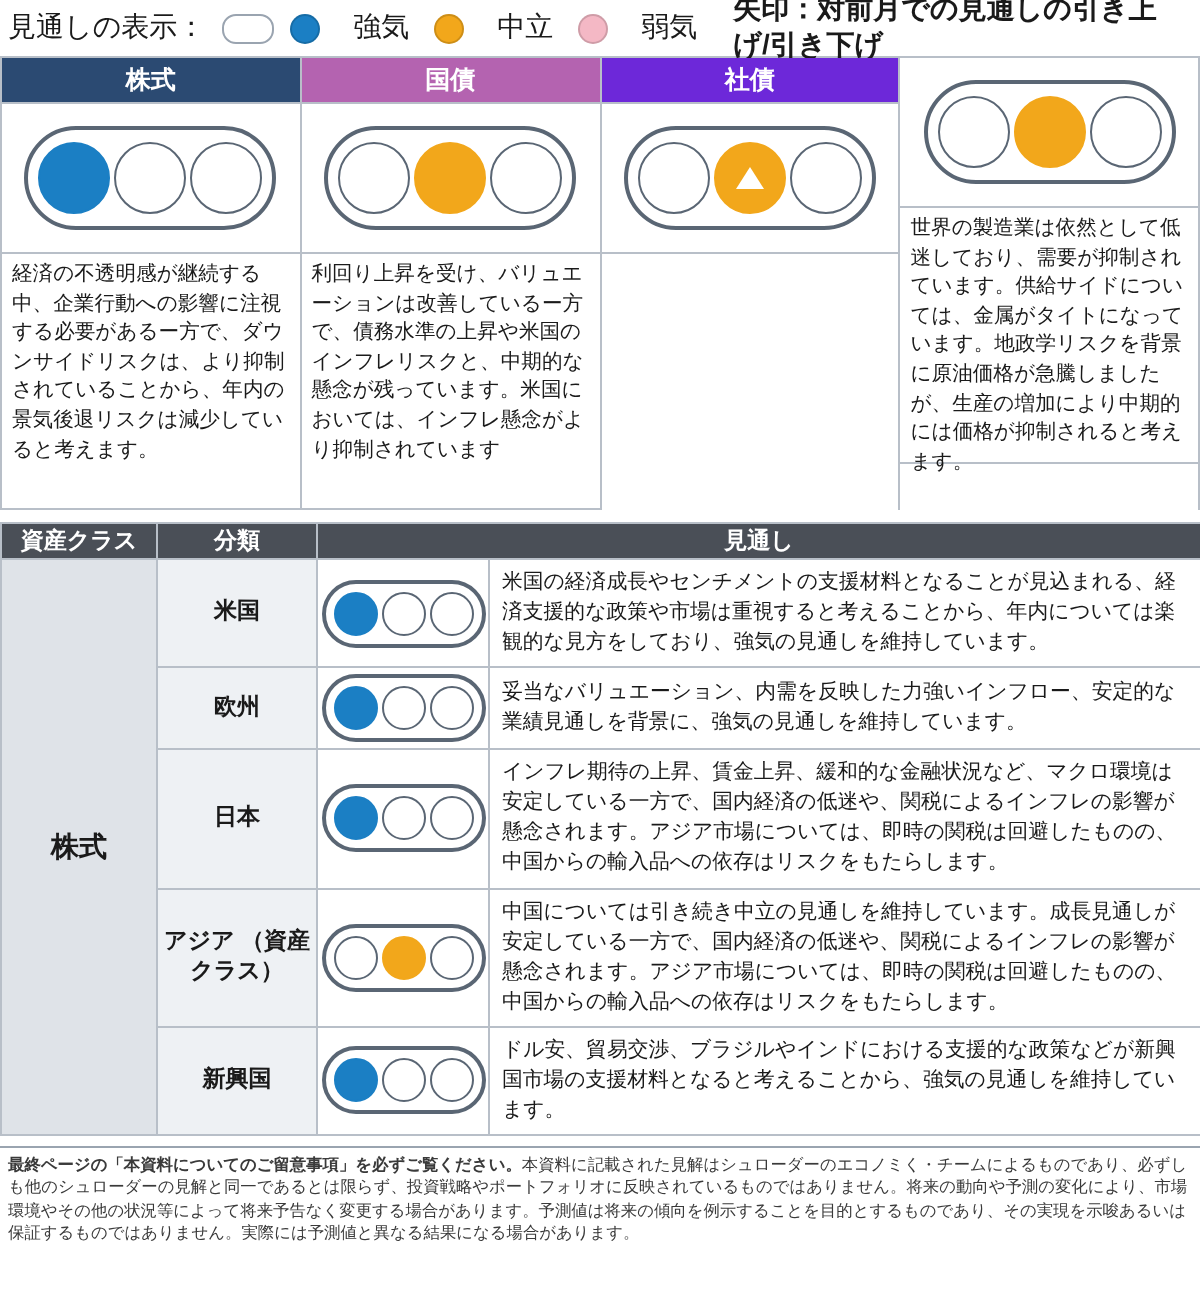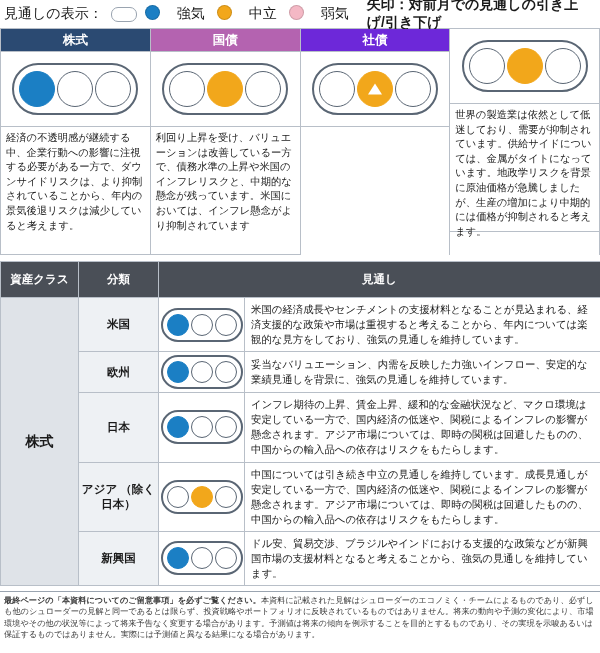--- a/index.html
+++ b/index.html
@@ -35,20 +35,21 @@
     display: inline-block;
     width: 30px;
     height: 13px;
     border: 1px solid #9aa4b0;
     border-radius: 7px;
     background: #fff;
     margin: 0 4px;
   }
   .legend-item {
     display: flex;
+    align-items: center;
     gap: 17px;
     white-space: nowrap;
     margin-right: 8px;
   }
   .dot {
     width: 13px; height: 13px; border-radius: 50%;
     display: inline-block;
     border: 1px solid rgba(0,0,0,0.15);
   }
   .dot.blue   { background: #1b7fc4; }
@@ -150,21 +151,21 @@
   .detail-table td, .detail-table th {
     border: 1px solid #b8bfc8;
     box-sizing: border-box;
     vertical-align: middle;
   }
   .dt-head th {
     background: #4a4f57;
     color: #ffffff;
     font-size: 11.5px;
     font-weight: bold;
-    height: 36px;
+    height: 18px;
     text-align: center;
   }
   .col-asset { width: 78px; }
   .col-cat   { width: 80px; }
   .col-sig   { width: 86px; }
   .col-out   { width: 356px; }
 
   .cell-asset {
     background: #dfe3e8;
     text-align: center;
@@ -320,21 +321,21 @@
           <span class="light blue"></span>
           <span class="light"></span>
           <span class="light"></span>
         </span>
       </td>
       <td class="cell-out">インフレ期待の上昇、賃金上昇、緩和的な金融状況など、マクロ環境は安定している一方で、国内経済の低迷や、関税によるインフレの影響が懸念されます。アジア市場については、即時の関税は回避したものの、中国からの輸入品への依存はリスクをもたらします。</td>
     </tr>
 
     <tr>
       <td class="cell-cat">アジア
-（除く日本）</td>
+（資産クラス）</td>
       <td class="cell-sig">
         <span class="capsule small">
           <span class="light"></span>
           <span class="light orange"></span>
           <span class="light"></span>
         </span>
       </td>
       <td class="cell-out">中国については引き続き中立の見通しを維持しています。成長見通しが安定している一方で、国内経済の低迷や、関税によるインフレの影響が懸念されます。アジア市場については、即時の関税は回避したものの、中国からの輸入品への依存はリスクをもたらします。</td>
     </tr>
 

